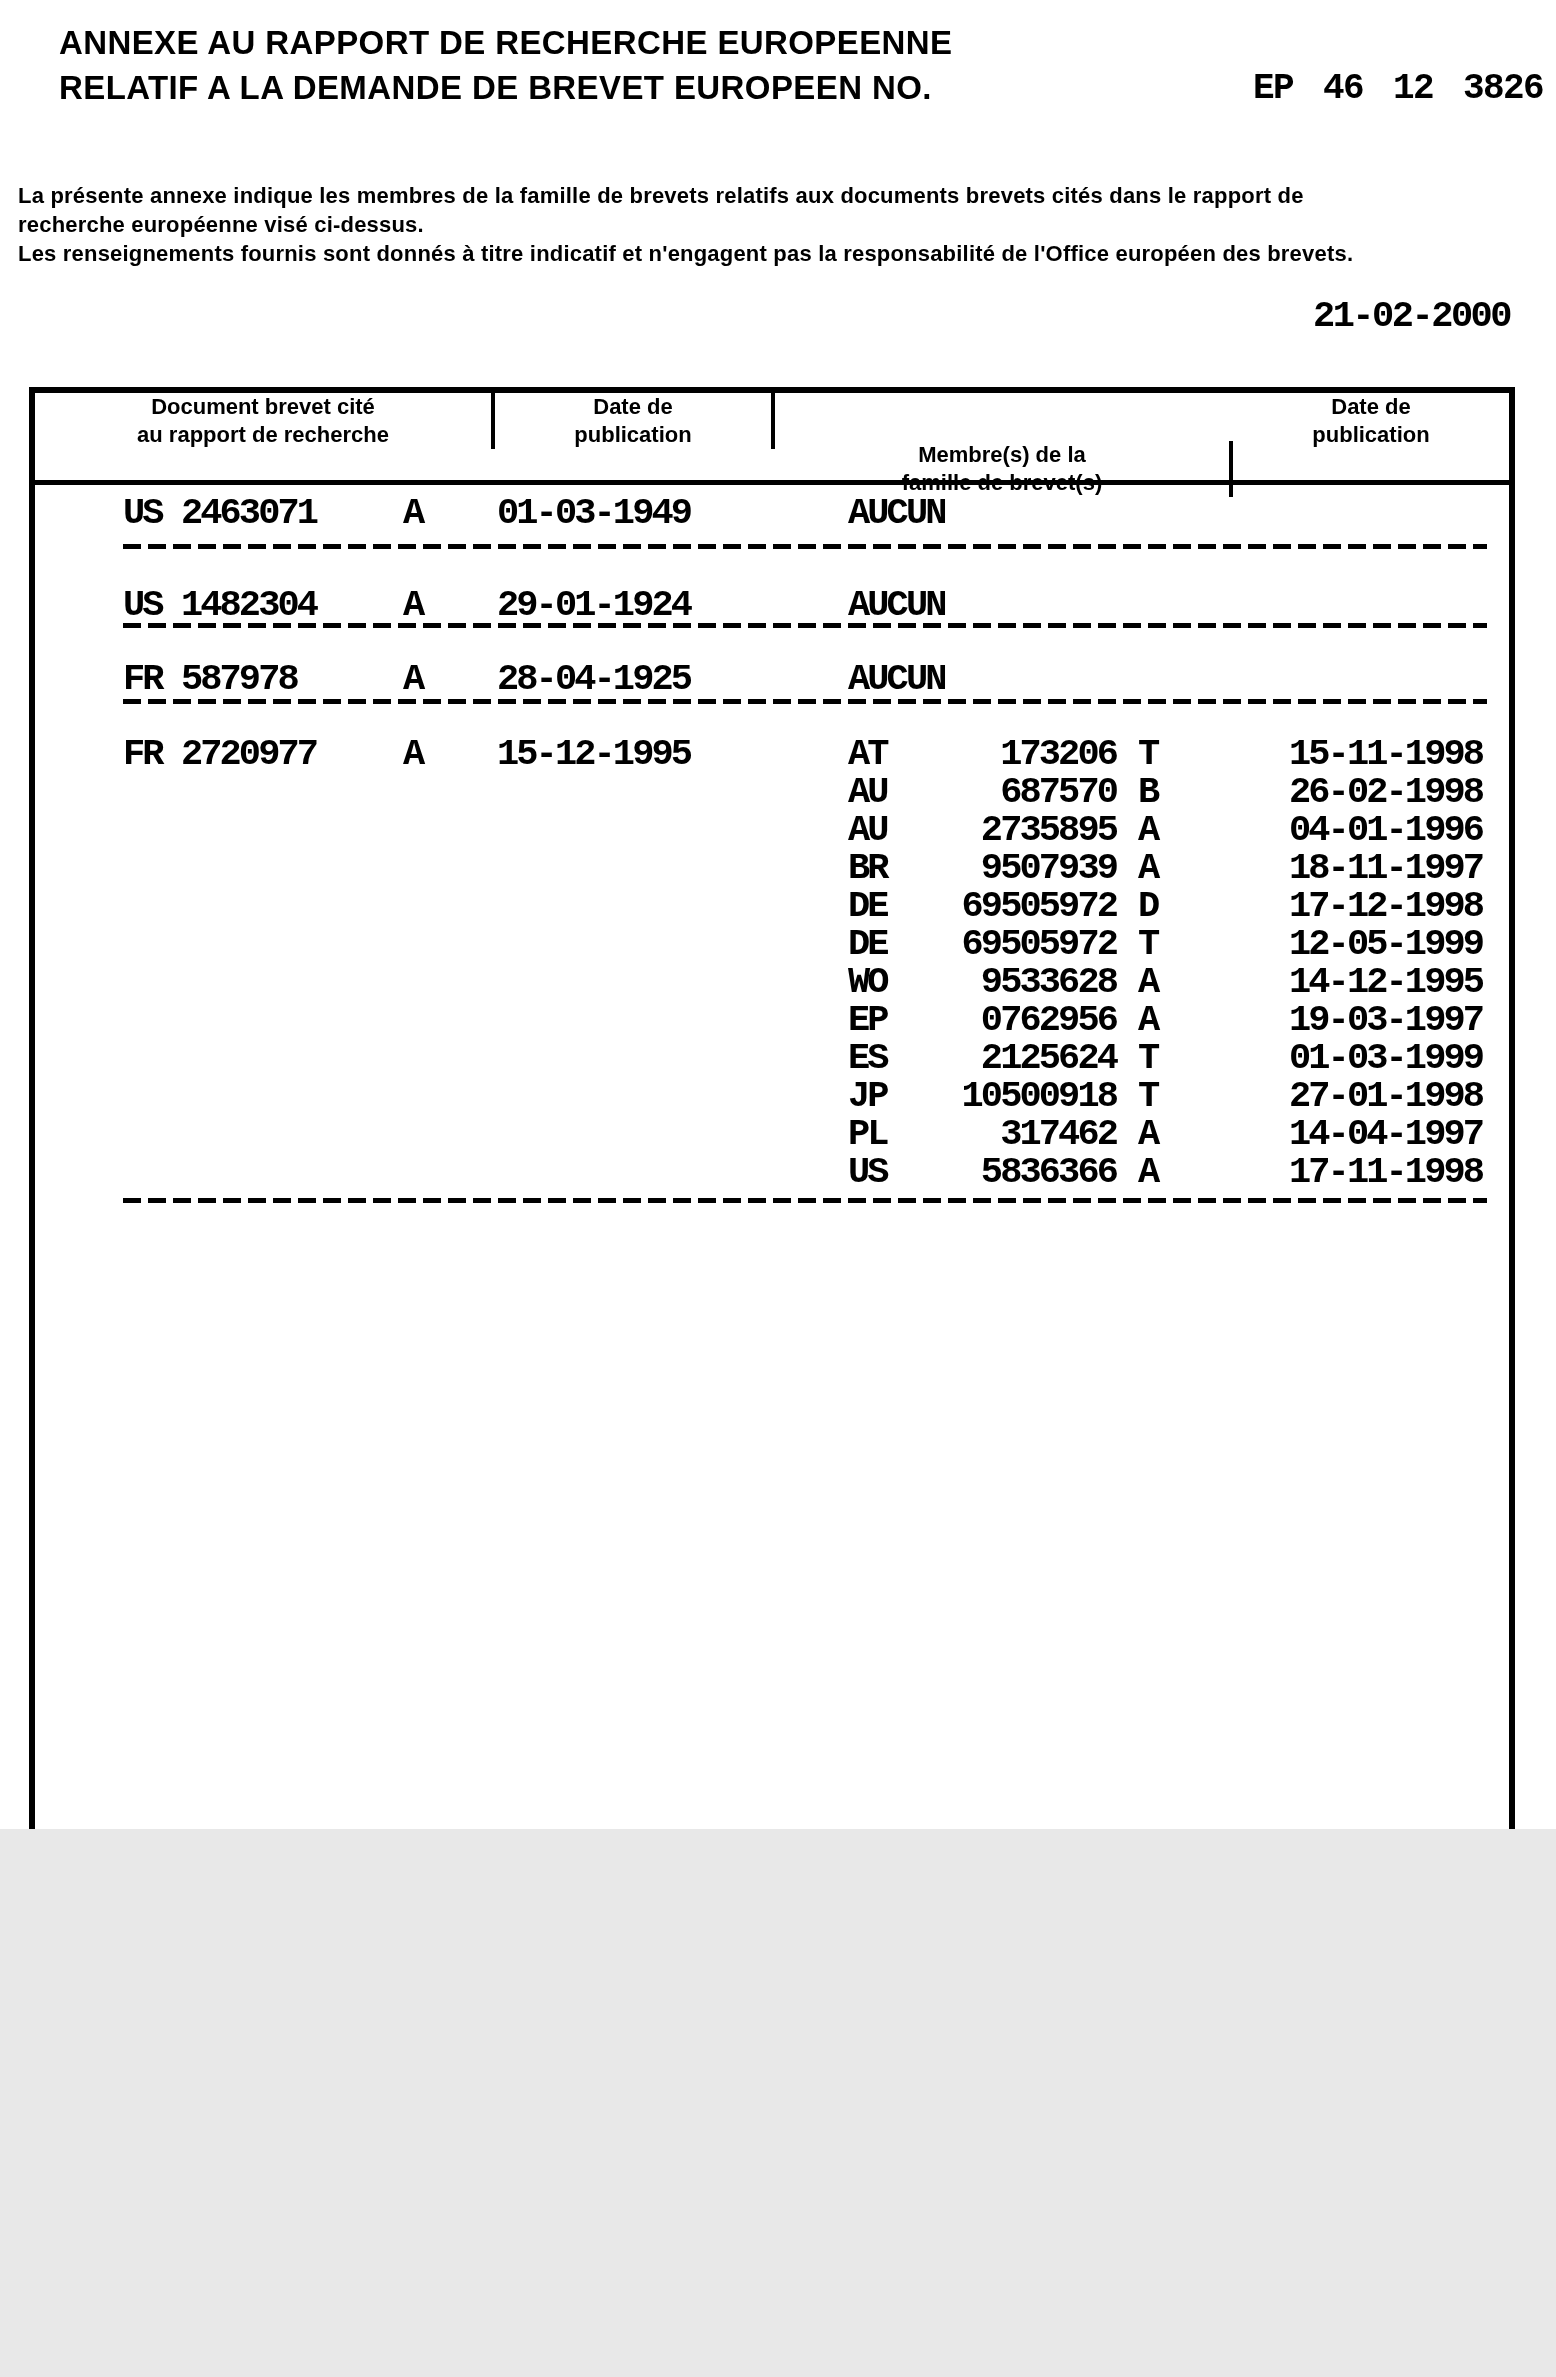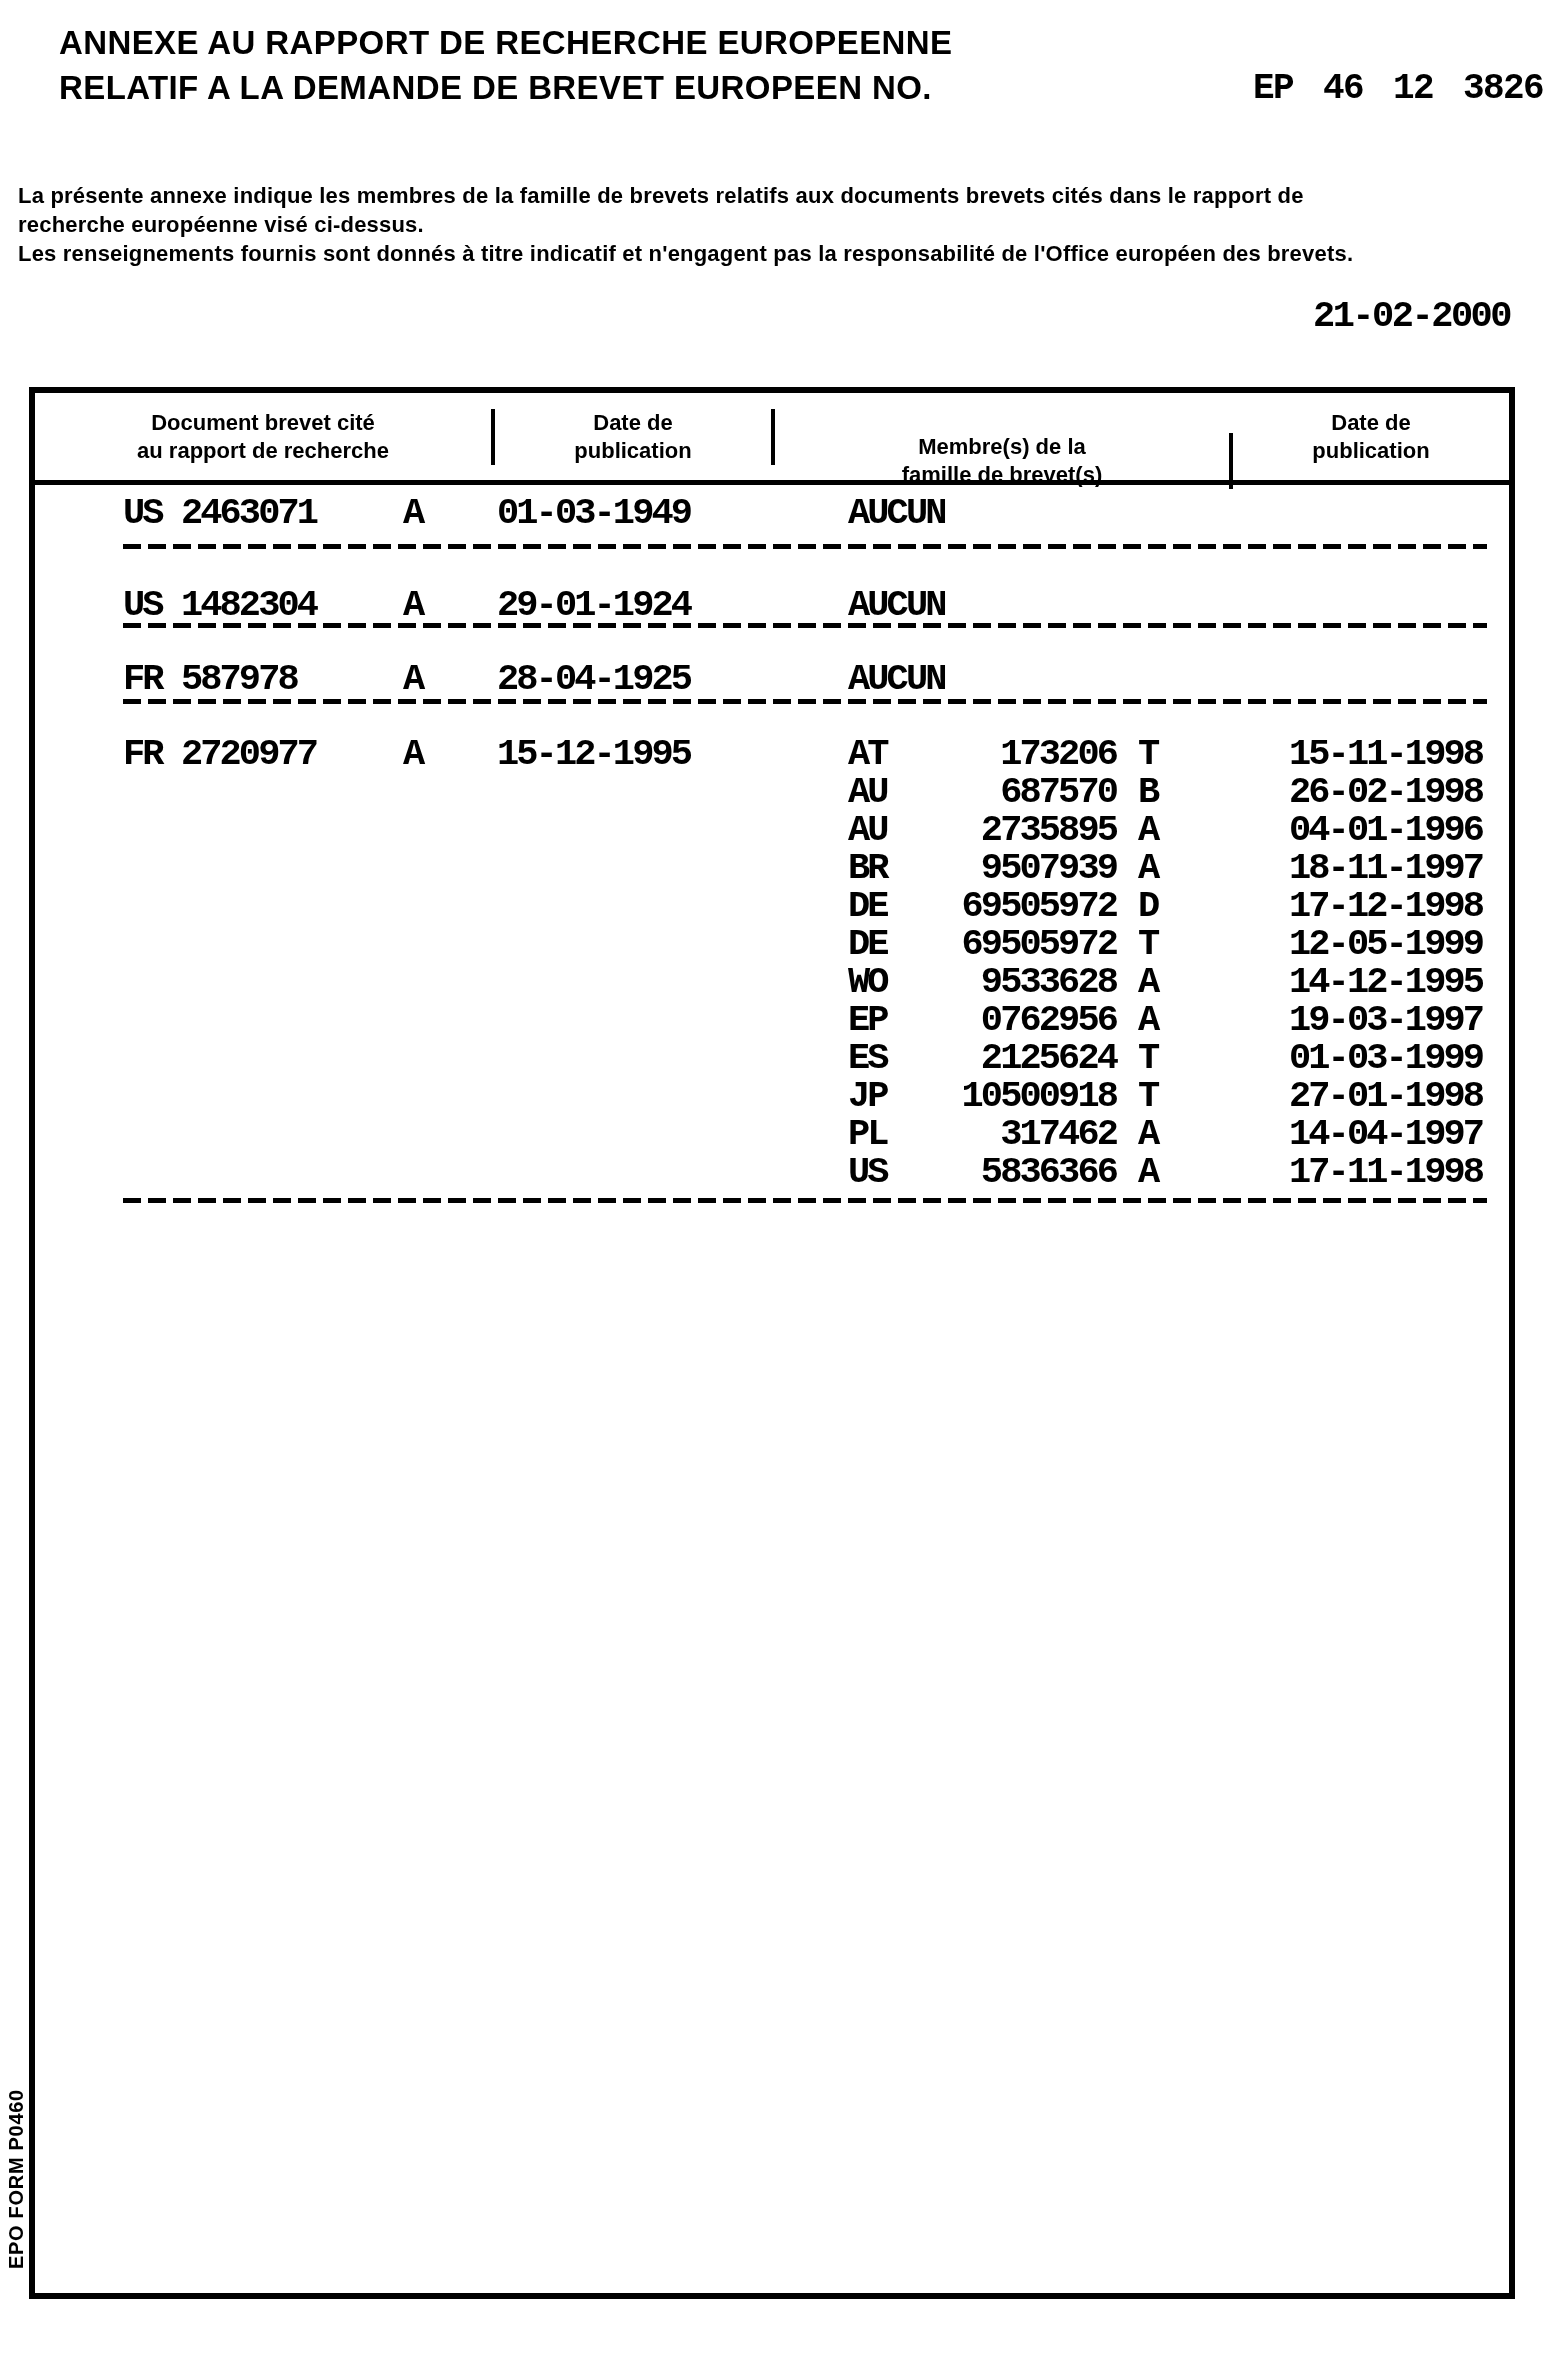--- a/index.html
+++ b/index.html
@@ -1,17 +1,17 @@
 <!DOCTYPE html>
 <html style="font-size:13px"><head>
 <meta charset="utf-8">
 <style>
   html,body { margin:0; padding:0; background:#e8e8e8; }
   .page {
-    position:relative; width:1556px; height:2377px;
+    position:relative; width:1556px; height:1829px;
     background:#ffffff; color:#000;
     font-family:"Liberation Sans", sans-serif;
     overflow:hidden;
   }
   .mono { font-family:"Liberation Mono", monospace; font-weight:bold; }
 
   
   .title {
     position:absolute; left:59px; top:20px;
     font-weight:bold; font-size:33px; line-height:45px; letter-spacing:0.4px;
@@ -35,21 +35,21 @@
 
   
   .ftable {
     position:absolute; left:29px; top:387px;
     width:1486px; height:1912px;
     border:6.6px solid #000; box-sizing:border-box;
   }
   .thead {
     position:absolute; top:0; left:0; right:0; height:87px;
     border-bottom:5.8px solid #000;
-    display:flex; align-items:center;
+    display:flex; align-items:flex-start;
   }
   .th {
     display:flex; flex-direction:column; justify-content:center;
     text-align:center; font-weight:bold; font-size:22px; line-height:28px;
     box-sizing:border-box;
   }
   .th1 { width:460px; border-right:4.1px solid #000; }
   .th2 { width:280px; border-right:4.1px solid #000; }
   .th3 { width:458px; border-right:4.1px solid #000;margin-top:48px; }
   .th4 { flex:1; }

